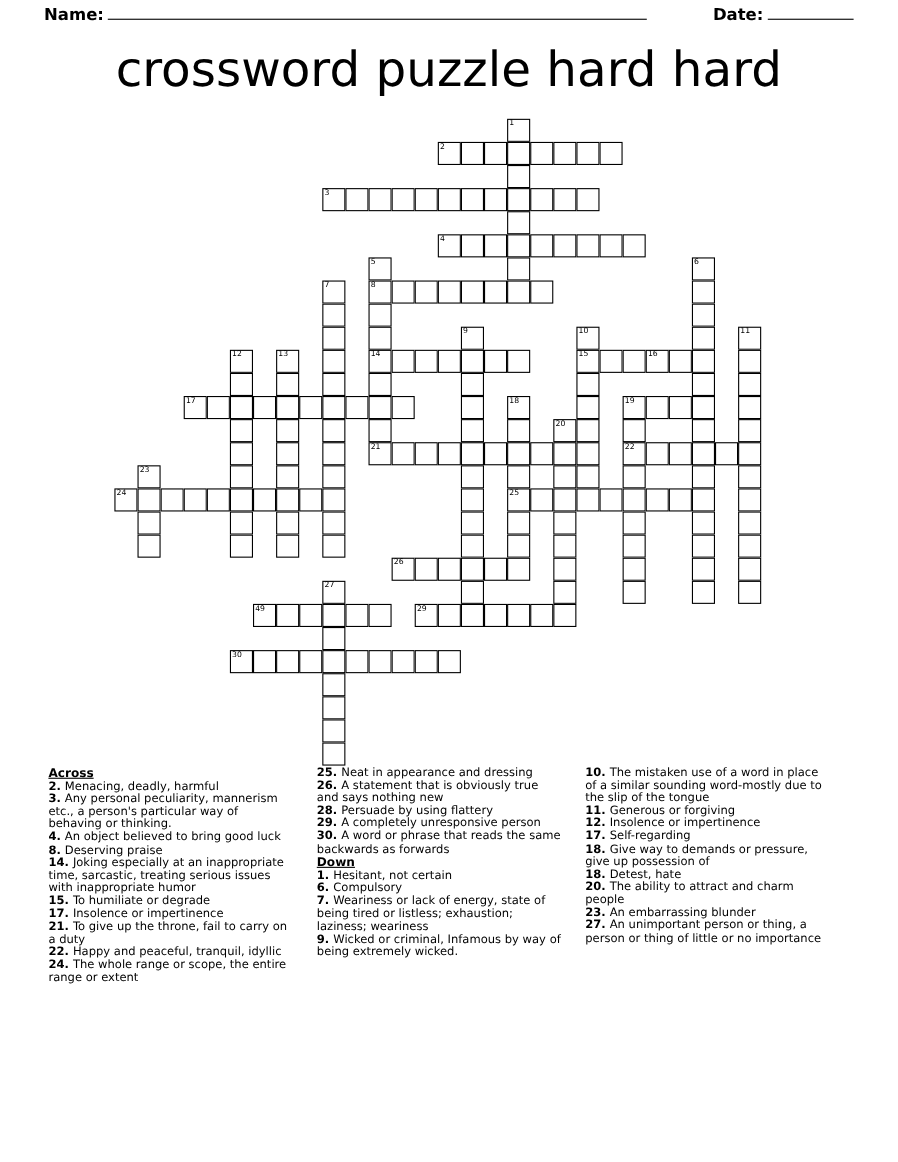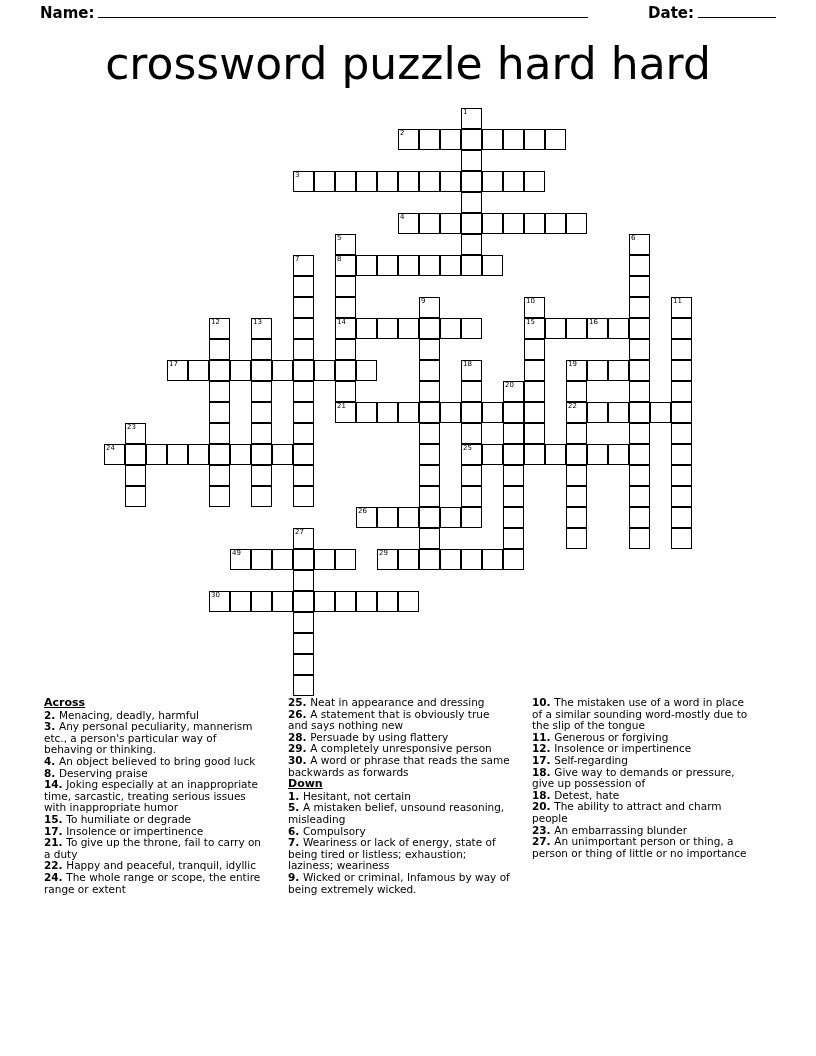--- a/index.html
+++ b/index.html
@@ -442,21 +442,20 @@
         <span class="clue"><b>24. </b>The whole range or scope, the entire range or extent</span>
       </div>
     <div class="clue-col col2">
         <span class="clue"><b>25. </b>Neat in appearance and dressing</span>
         <span class="clue"><b>26. </b>A statement that is obviously true and says nothing new</span>
         <span class="clue"><b>28. </b>Persuade by using flattery</span>
         <span class="clue"><b>29. </b>A completely unresponsive person</span>
         <span class="clue"><b>30. </b>A word or phrase that reads the same backwards as forwards</span>
         <span class="sec-head">Down</span>
         <span class="clue"><b>1. </b>Hesitant, not certain</span>
-        <span class="clue"><b>5. </b>A mistaken belief, unsound reasoning, misleading</span>
         <span class="clue"><b>6. </b>Compulsory</span>
         <span class="clue"><b>7. </b>Weariness or lack of energy, state of being tired or listless; exhaustion; laziness; weariness</span>
         <span class="clue"><b>9. </b>Wicked or criminal, Infamous by way of being extremely wicked.</span>
       </div>
     <div class="clue-col col3">
         <span class="clue"><b>10. </b>The mistaken use of a word in place of a similar sounding word-mostly due to the slip of the tongue</span>
         <span class="clue"><b>11. </b>Generous or forgiving</span>
         <span class="clue"><b>12. </b>Insolence or impertinence</span>
         <span class="clue"><b>17. </b>Self-regarding</span>
         <span class="clue"><b>18. </b>Give way to demands or pressure, give up possession of</span>

